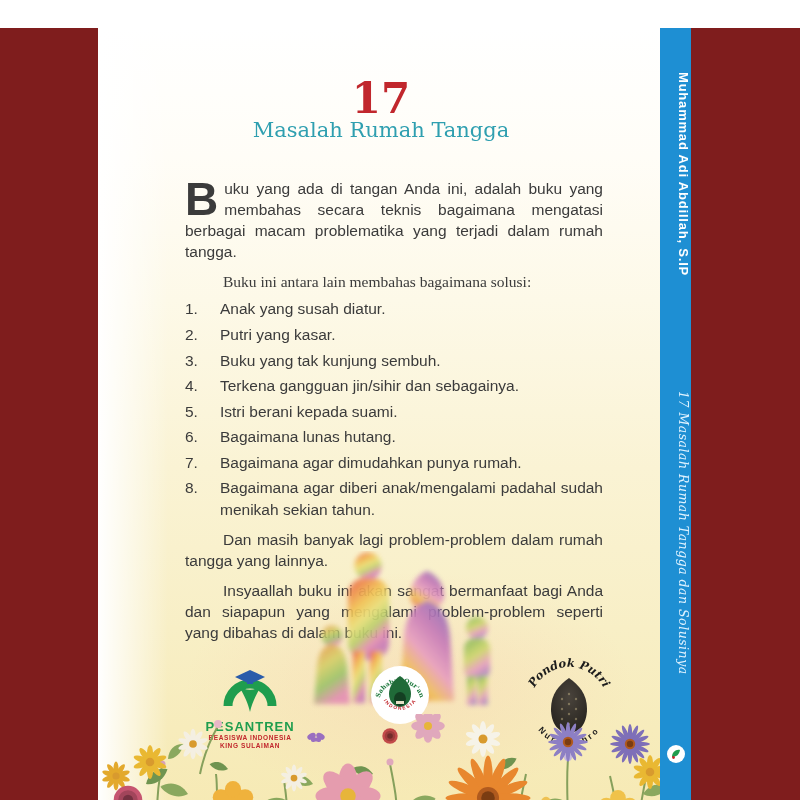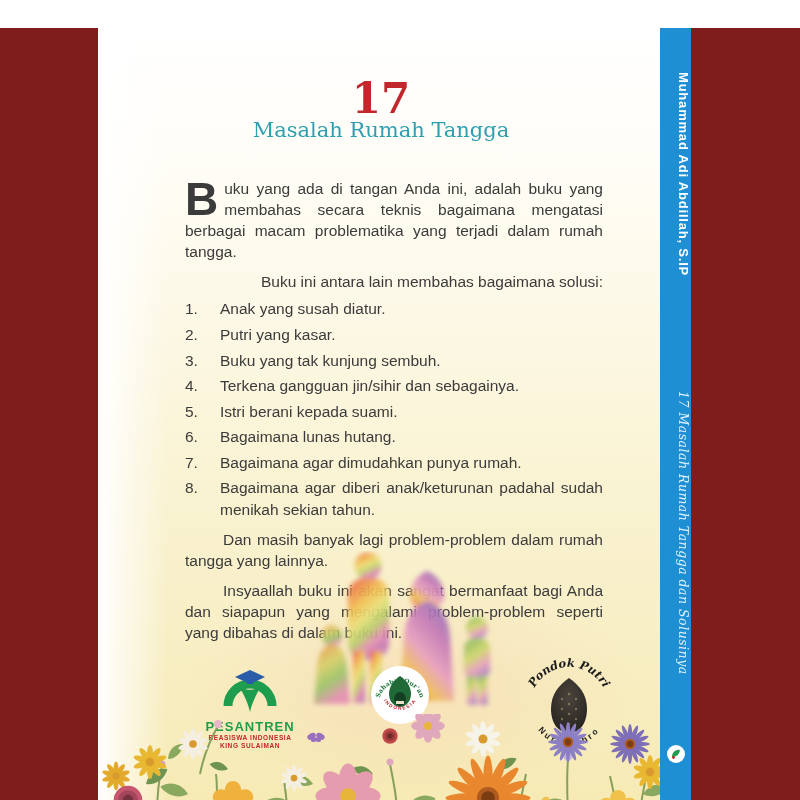--- a/index.html
+++ b/index.html
@@ -19,21 +19,21 @@
   .book-title{position:absolute;left:0;top:92px;width:100%;text-align:center;
          font-family:"DejaVu Serif",serif;color:#2f9fb0;line-height:1.02;}
   .book-title .l1{font-size:21px;}
   .book-title .l2{font-size:19px;}
 
   .body-text{position:absolute;left:87px;top:150px;width:418px;color:#3b3b3b;
          font-size:15.5px;line-height:1.36;text-align:justify;}
   .body-text p{margin:0;}
   .dropcap{float:left;font-size:46px;line-height:0.82;font-weight:bold;color:#3b3b3b;
          padding:3px 6px 0 0;}
-  .lead{margin-top:9px !important;text-indent:38px;text-align:right;}
+  .lead{margin-top:9px !important;text-indent:38px;text-align:left;font-family:Liberation Serif, serif;}
   .sol-list{margin-top:6px;}
   .sol-row{display:flex;margin-top:4.5px;}
   .sol-num{flex:0 0 35px;}
   .sol-txt{flex:1;text-align:justify;}
   .outro{margin-top:9px !important;text-indent:38px;}
 
   
   .logo-pesantren{position:absolute;left:92px;top:630px;width:120px;text-align:center;}
   .logo-pesantren .lp-title{font-size:13px;font-weight:bold;letter-spacing:1px;color:#1f9d4e;margin-top:1px;}
   .logo-pesantren .lp-sub{font-size:6.5px;font-weight:bold;letter-spacing:0.6px;color:#c1272d;line-height:1.25;}
@@ -96,21 +96,21 @@
         <div class="sol-row">
             <span class="sol-num">6.</span>
             <span class="sol-txt">Bagaimana lunas hutang.</span>
           </div>
         <div class="sol-row">
             <span class="sol-num">7.</span>
             <span class="sol-txt">Bagaimana agar dimudahkan punya rumah.</span>
           </div>
         <div class="sol-row">
             <span class="sol-num">8.</span>
-            <span class="sol-txt">Bagaimana agar diberi anak/keturunan padahal sudah menikah sekian tahun.</span>
+            <span class="sol-txt">Bagaimana agar diberi anak/mengalami padahal sudah menikah sekian tahun.</span>
           </div>
       </div>
 
       <p class="outro">Dan masih banyak lagi problem-problem dalam rumah tangga yang lainnya.</p>
       <p class="outro">Insyaallah buku ini akan sangat bermanfaat bagi Anda dan siapapun yang mengalami problem-problem seperti yang dibahas di dalam buku ini.</p>
     </div>
 
     <svg class="family" viewBox="0 0 210 178">
       <defs>
         <linearGradient id="gDad" x1="0" y1="0" x2="0.45" y2="1">

